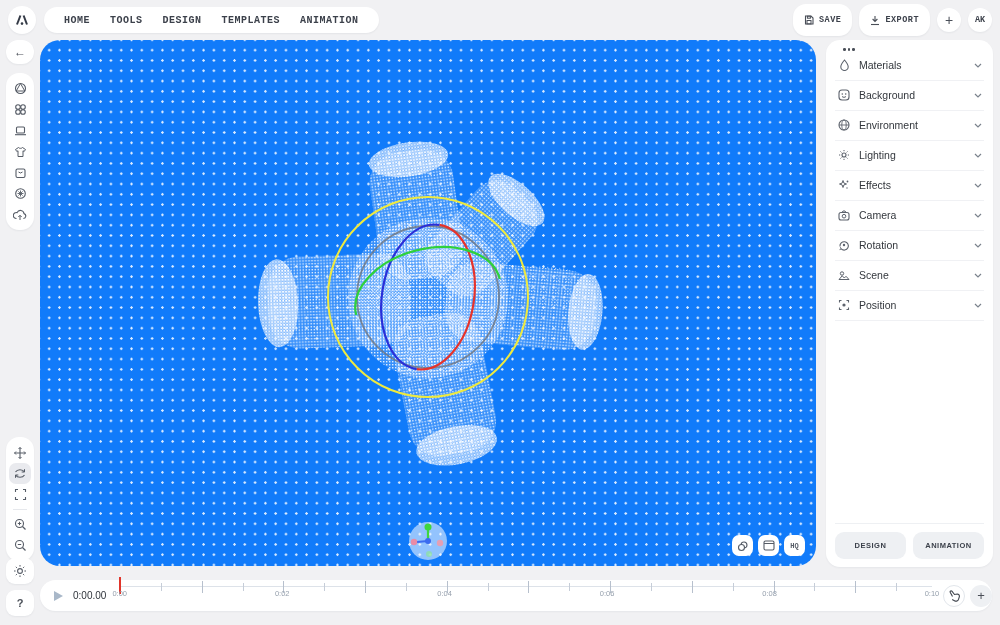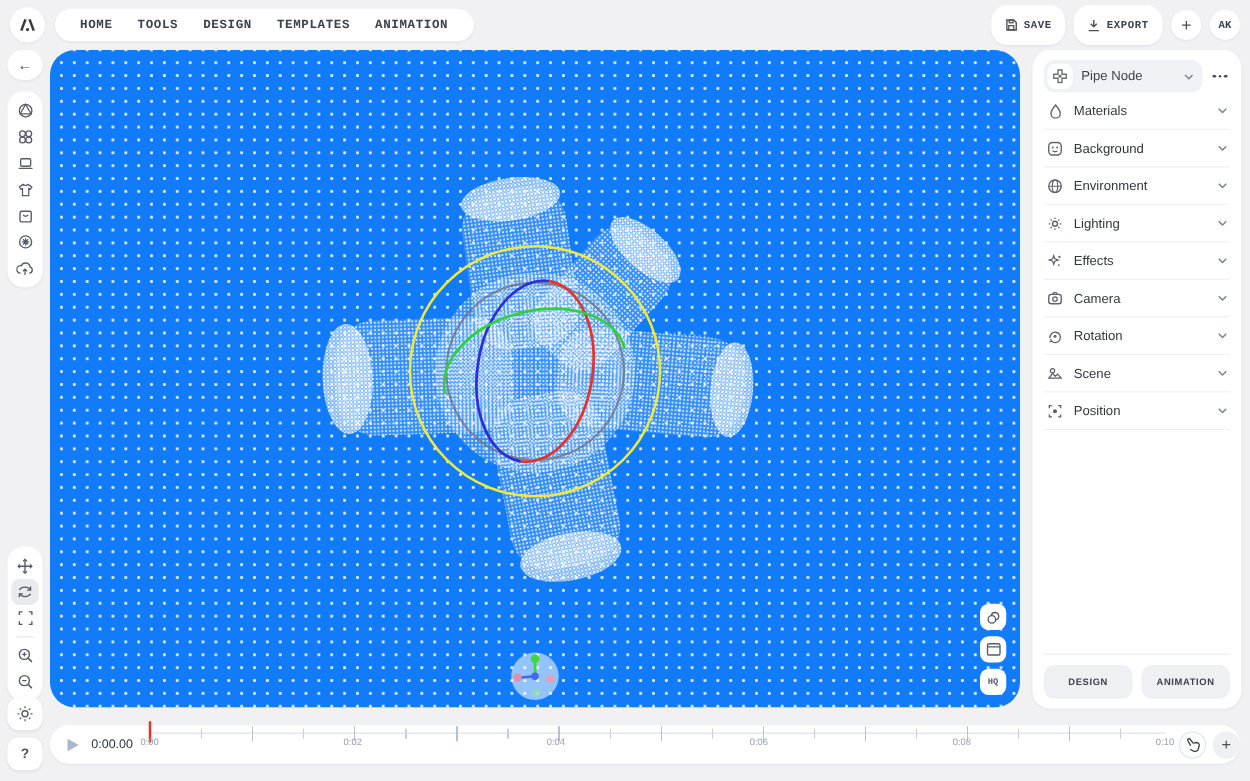--- a/index.html
+++ b/index.html
@@ -73,21 +73,21 @@
   .rail-sq.help { top:550px; font-size:11px; font-weight:bold; color:#4a4f58; }
 
   
   .canvas {
     position:absolute; left:40px; top:40px; width:776px; height:526px;
     background-color:#117bfa; border-radius:20px; overflow:hidden;
     background-image:radial-gradient(rgba(255,255,255,.85) 1px, rgba(255,255,255,0) 1.4px);
     background-size:10.3px 10.3px; background-position:4px 5px;
   }
   .scene-svg { position:absolute; left:0; top:0; }
-  .canvas-btns { position:absolute; right:11px; bottom:10px; display:flex; gap:5px;flex-direction:column; }
+  .canvas-btns { position:absolute; right:11px; bottom:10px; display:flex; gap:5px; }
   .cv-btn {
     width:21px; height:21px; background:#fff; border-radius:7px; cursor:pointer;
     display:flex; align-items:center; justify-content:center; color:#565c66;
     font-family:"Liberation Mono",monospace; font-size:7px; font-weight:bold;
   }
 
   
   .right-panel {
     position:absolute; left:826px; top:40px; width:167px; height:527px;
     background:#fff; border-radius:14px; padding:8px 9px 8px 9px;
@@ -387,34 +387,20 @@
       </svg>
     </div>
     <div class="cv-btn">
       <span>HQ</span>
     </div>
   </div>
 </div>
 
 <div class="right-panel">
   <div class="node-row">
-    <div class="node-pill">
-      <div class="node-icon-box">
-        <svg class="ic" width="12" height="12" viewBox="0 0 12 12">
-          <path d="M4.4 1 h3.2 v3.4 h3.4 v3.2 H7.6 V11 H4.4 V7.6 H1 V4.4 h3.4 z" fill="none" stroke="currentColor" stroke-width="1.1"></path>
-          <rect x="4.9" y="4.9" width="2.2" height="2.2" fill="currentColor"></rect>
-        </svg>
-      </div>
-      <span class="node-label">Pipe Node</span>
-      <span class="chev">
-        <svg class="ic" width="8" height="5" viewBox="0 0 8 5">
-            <path d="M1 1 L4 4 L7 1" fill="none" stroke="currentColor" stroke-width="1.2"></path>
-          </svg>
-      </span>
-    </div>
     <div class="more-btn">
         <i></i>
         <i></i>
         <i></i>
       </div>
   </div>
 
   <div class="sec-row">
     <span class="sec-icon">
       <svg class="ic" width="11" height="12" viewBox="0 0 11 12">

